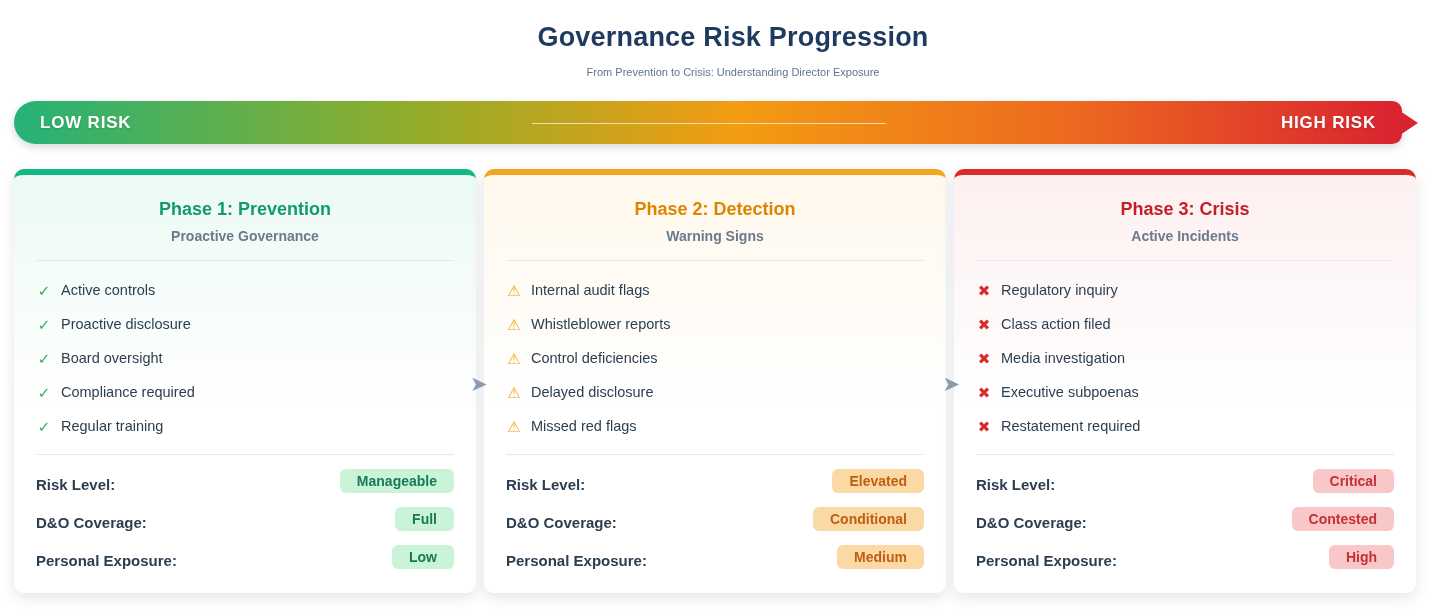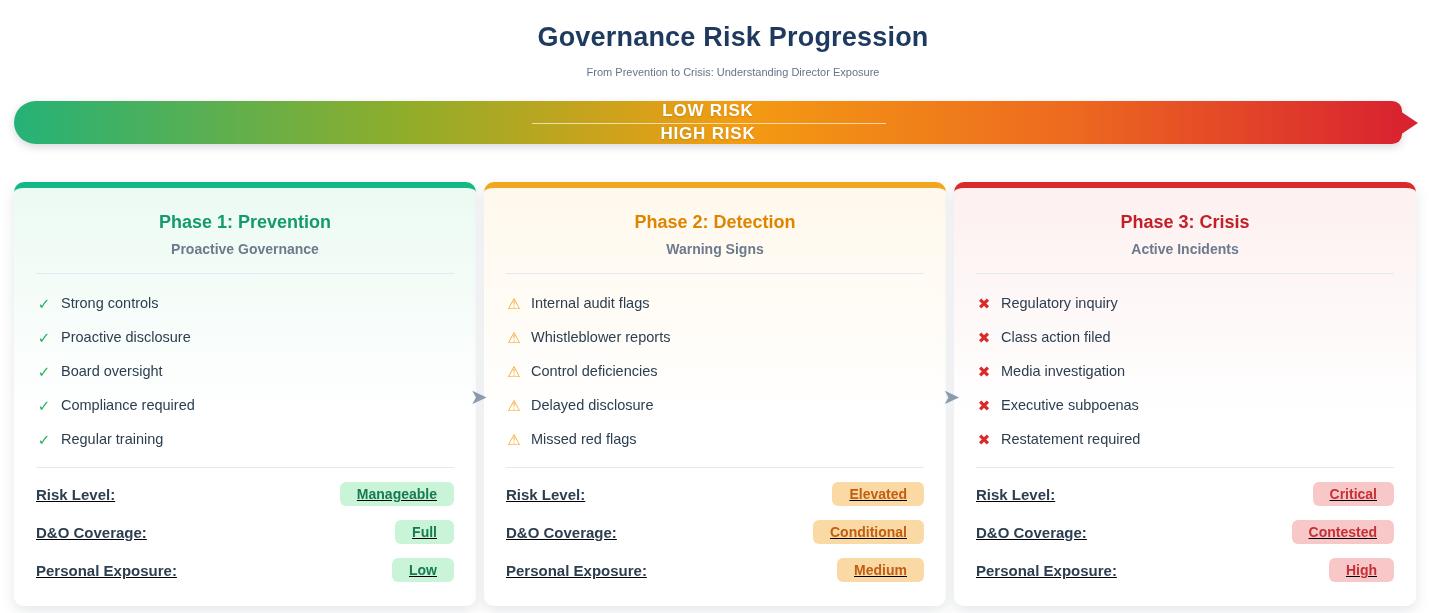--- a/index.html
+++ b/index.html
@@ -13,40 +13,39 @@
 
   
   .risk-bar-wrap { position: relative; margin: 23px 28px 0 14px; }
   .risk-bar {
     position: relative; height: 43px;
     border-radius: 22px 10px 10px 22px;
     background: linear-gradient(90deg, #25b277 0%, #8fad2b 28%, #f39c12 52%, #ed6a1f 76%, #d92330 100%);
     display: flex; align-items: center; justify-content: space-between;
     padding: 0 26px;
     box-shadow: 0 3px 8px rgba(30, 40, 60, 0.18);
-    flex-direction: column;
   }
   .risk-bar::after {
     content: ""; position: absolute; right: -16px; top: 50%;
     transform: translateY(-50%);
     border-top: 12px solid transparent;
     border-bottom: 12px solid transparent;
     border-left: 18px solid #d92330;
   }
   .risk-bar-label {
     color: #ffffff; font-weight: bold; font-size: 17px; letter-spacing: 0.8px;
     text-shadow: 0 1px 2px rgba(0,0,0,0.15);
   }
   .risk-bar-midline {
     position: absolute; left: 37.3%; width: 25.5%; top: 50%; height: 1px;
     background: rgba(255,255,255,0.65);
   }
 
   
-  .cards { position: relative; display: flex; gap: 8px; margin: 38px 14px 0; }
+  .cards { position: relative; display: flex; gap: 8px; margin: 25px 14px 0; }
   .card {
     flex: 1; position: relative;
     border-radius: 10px;
     box-shadow: 0 5px 14px rgba(50, 60, 80, 0.13);
     border-top: 6px solid var(--accent);
     padding: 20px 22px 24px;
     background: linear-gradient(180deg, var(--tint) 0%, #ffffff 55%);
     min-height: 409px;
   }
   .phase-1 { --accent: #12b886; --title-color: #149a6e; --badge-bg: #c9f4d8; --badge-text: #177a53; --tint: #ecfaf3; --bullet: #27b05e; }
@@ -54,21 +53,21 @@
   .phase-3 { --accent: #d92b2b; --title-color: #c21f28; --badge-bg: #f8c7c8; --badge-text: #c53035; --tint: #fdf0f0; --bullet: #d92b2b; }
 
   .phase-title { text-align: center; font-weight: bold; font-size: 18px; color: var(--title-color); margin-top: 4px; }
   .phase-subtitle { text-align: center; font-weight: bold; font-size: 14px; color: #6b7a8d; margin-top: 8px; }
   .divider { height: 1px; background: #e4e9ef; margin: 16px 0 21px; }
 
   .item { display: flex; align-items: center; gap: 9px; font-size: 14.5px; color: #2c3e50; margin-bottom: 18px; height: 16px; }
   .item .bullet { color: var(--bullet); font-size: 15px; line-height: 1; width: 16px; text-align: center; }
 
   .stats-divider { height: 1px; background: #e4e9ef; margin: 20px 0 6px; }
-  .stat-row { display: flex; justify-content: space-between; align-items: center; margin-top: 14px; height: 24px; text-decoration: underline; }
+  .stat-row { display: flex; justify-content: space-between; align-items: flex-end; margin-top: 14px; height: 24px; }
   .stat-label { font-weight: bold; font-size: 15px; color: #2c3e50; }
   .badge {
     font-weight: bold; font-size: 14px; padding: 4px 17px; border-radius: 6px;
     background: var(--badge-bg); color: var(--badge-text); white-space: nowrap;
   }
 
   .flow-arrow {
     position: absolute; top: 50.5%; transform: translate(-50%, -50%);
     font-size: 21px; color: #8b9aae; z-index: 3; line-height: 1;
   }
@@ -93,21 +92,21 @@
 
 <div class="cards">
 
   <div class="card phase-1">
     <div class="phase-title">Phase 1: Prevention</div>
     <div class="phase-subtitle">Proactive Governance</div>
     <div class="divider"></div>
     <div class="item-list">
       <div class="item">
         <span class="bullet">✓</span>
-        <span>Strong controls</span>
+        <span>Active controls</span>
       </div>
       <div class="item">
         <span class="bullet">✓</span>
         <span>Proactive disclosure</span>
       </div>
       <div class="item">
         <span class="bullet">✓</span>
         <span>Board oversight</span>
       </div>
       <div class="item">

